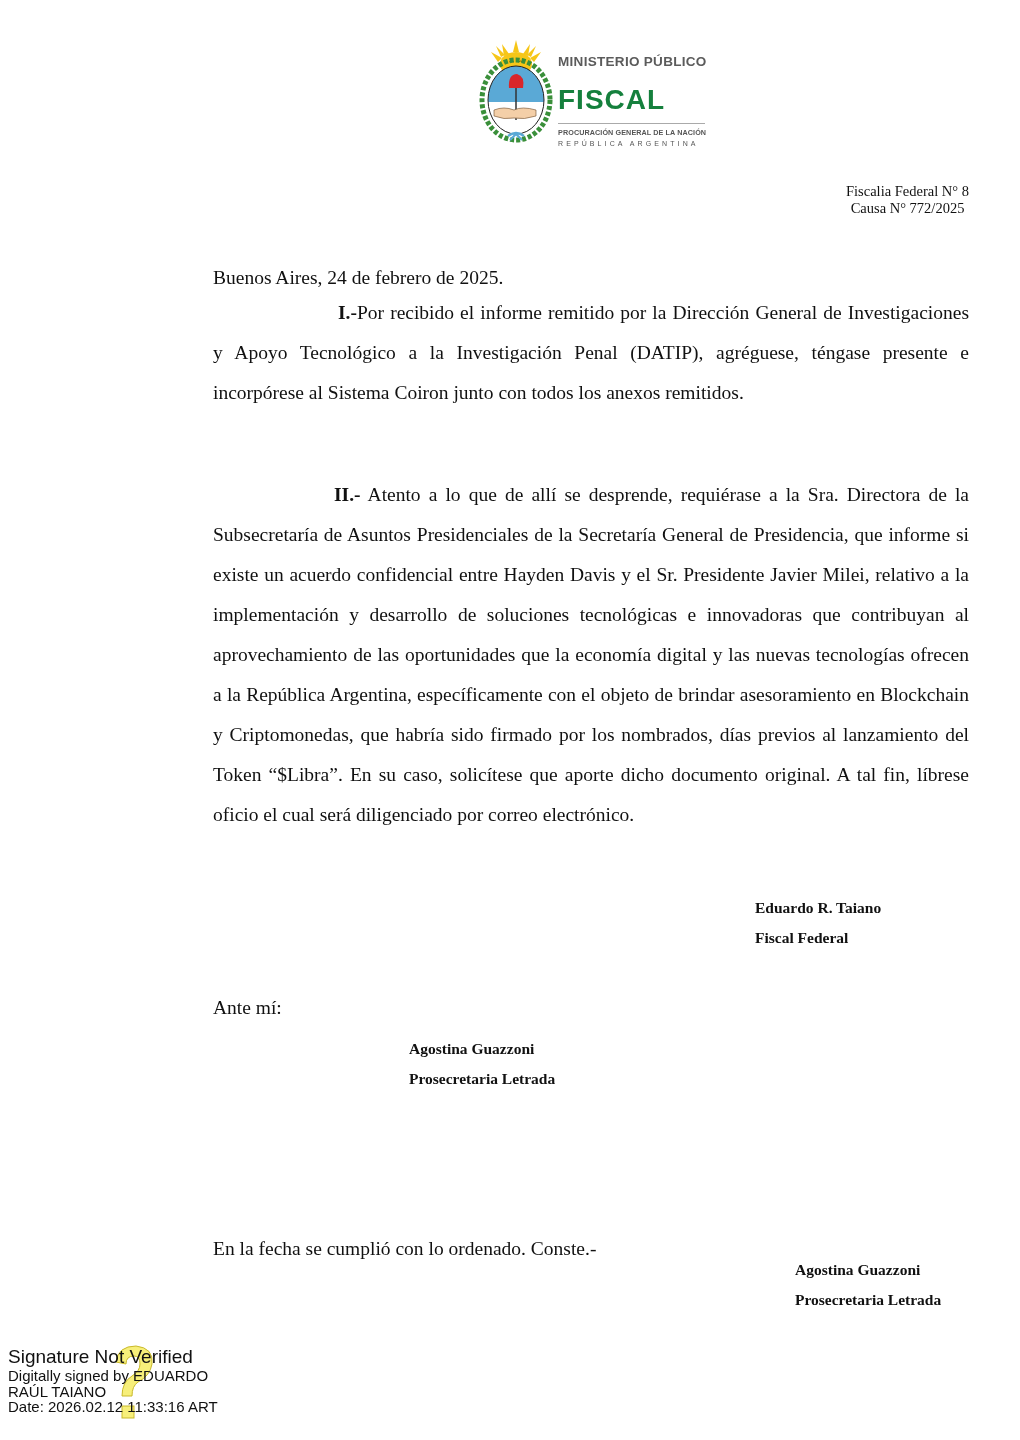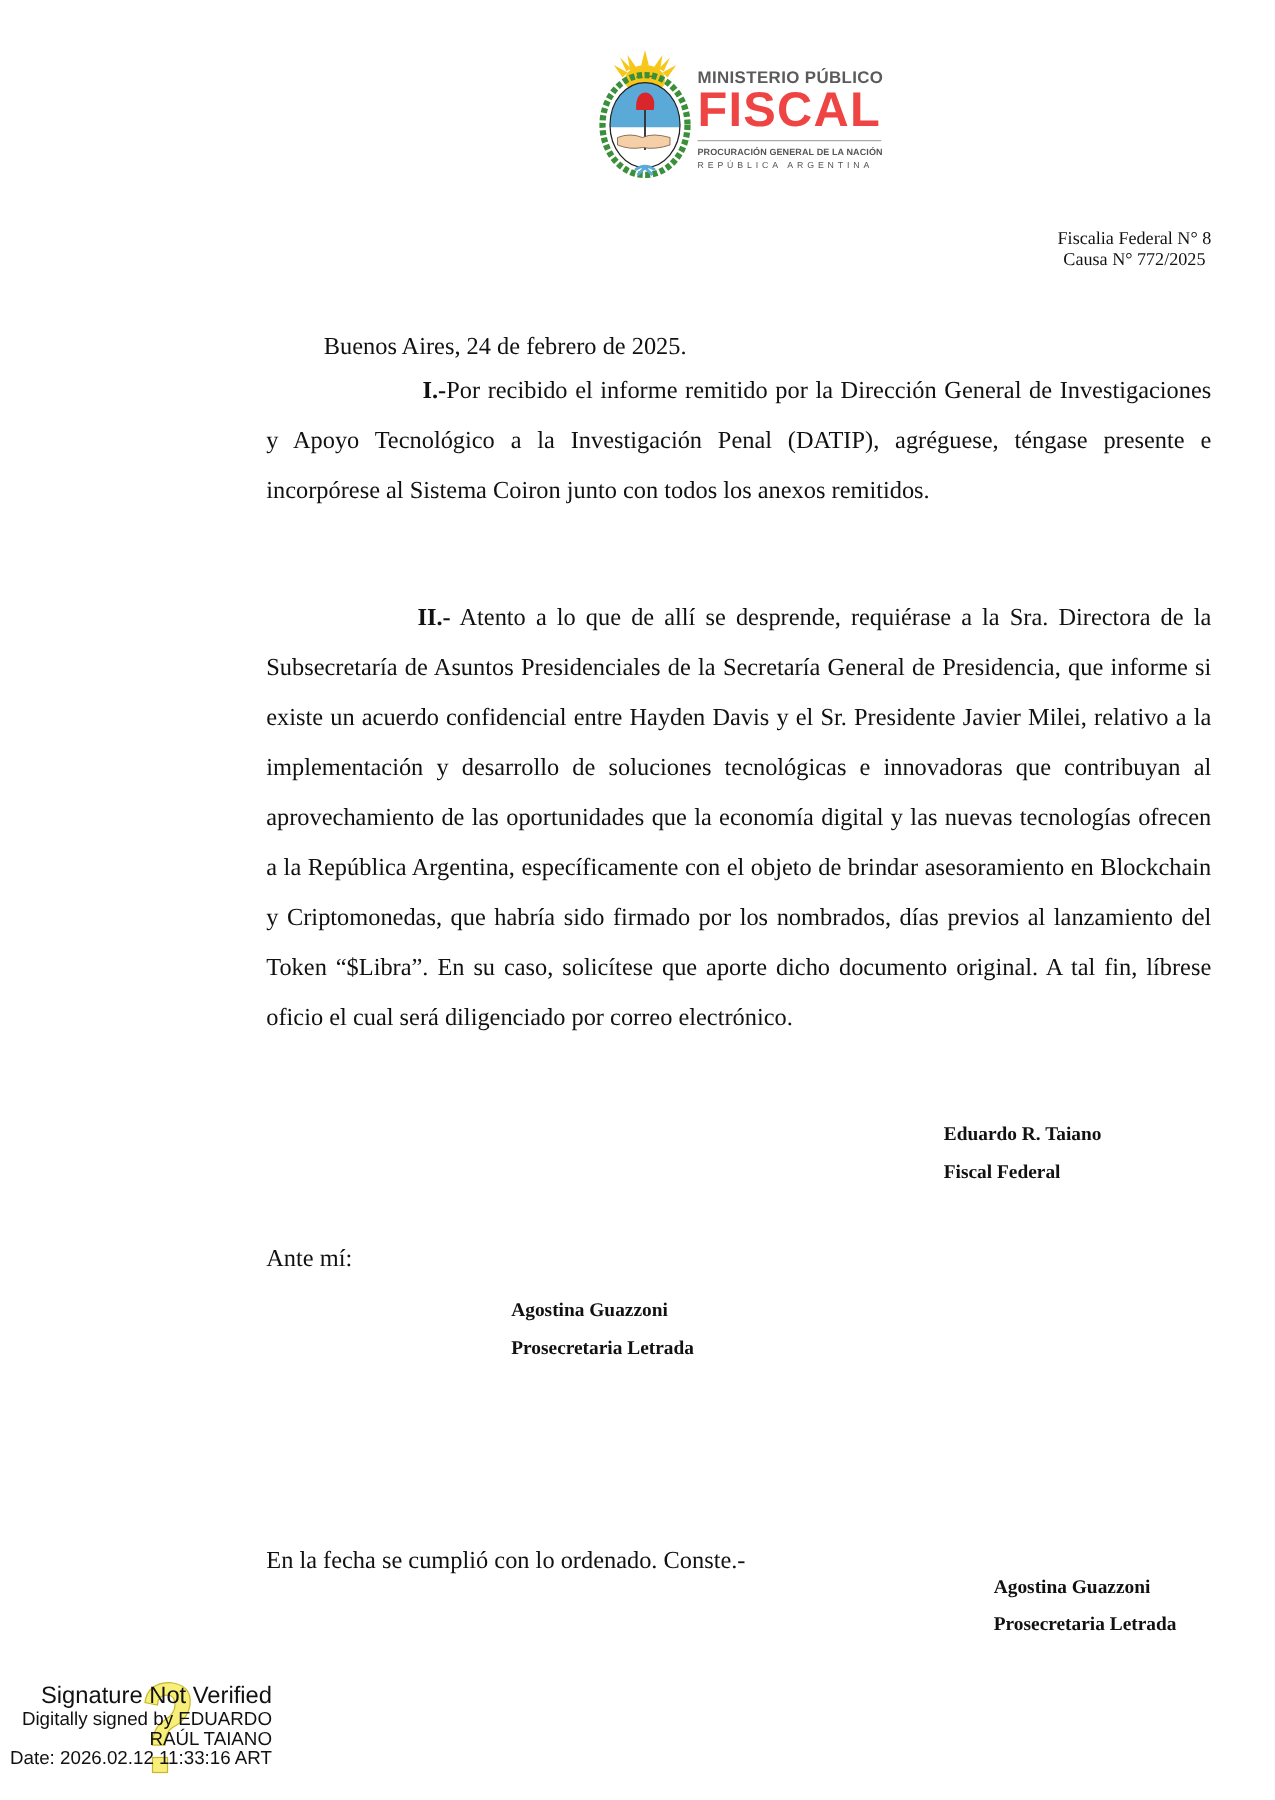--- a/index.html
+++ b/index.html
@@ -1,39 +1,39 @@
 <!DOCTYPE html>
 <html><head>
 <meta charset="utf-8">
 <style>
   html, body { margin:0; padding:0; background:#ffffff; }
   body { width:1020px; height:1440px; position:relative; overflow:hidden; font-family:"Liberation Serif", serif; color:#111; }
   .abs { position:absolute; }
   .logo-text { left:558px; top:54px; font-family:"Liberation Sans", sans-serif; color:#555; }
   .mp { font-size:13.5px; font-weight:bold; letter-spacing:0.3px; color:#5b5b5b; }
-  .fiscal { font-size:39px; font-weight:bold; letter-spacing:1px; color:#ef4444; line-height:36px; margin-top:2px; }
+  .fiscal { font-size:28px; font-weight:bold; letter-spacing:1px; color:#15803d; line-height:36px; margin-top:13px; }
   .rule { width:147px; height:1px; background:#aaa; margin:5px 0 4px 0; }
   .proc { font-size:7.2px; font-weight:bold; color:#555; letter-spacing:0.1px; }
   .rep { font-size:7px; color:#555; letter-spacing:3.1px; margin-top:3px; }
 
   .ref { right:51px; top:183px; text-align:center; font-size:14.5px; line-height:17px; }
   .body-text { left:213px; width:756px; font-size:19.5px; line-height:40px; text-align:justify; }
-  .date { top:258px;margin-left:46px; }
+  .date { top:258px; }
   .p1 { top:293px; }
   .p2 { top:475px; }
   .indent { display:inline-block; width:125px; }
   .indent2 { display:inline-block; width:121px; }
   .sig { font-weight:bold; font-size:15.5px; line-height:30px; }
   .sig1 { left:755px; top:893px; width:160px; }
   .ante { left:213px; top:997px; font-size:19.5px; }
   .sig2 { left:409px; top:1034px; text-align:left; }
   .conste { left:213px; top:1218px; font-size:19.5px;margin-top:20px; }
   .sig3 { left:795px; top:1255px; width:180px; }
 
-  .stamp { left:8px; top:1346px; font-family:"Liberation Sans", sans-serif; color:#111;text-align:right; }
+  .stamp { left:8px; top:1346px; font-family:"Liberation Sans", sans-serif; color:#111; }
   .stamp .t1 { font-size:19px; line-height:22px; }
   .stamp .t2 { font-size:15px; line-height:15.5px; }
   .qmark { left:108px; top:1344px; width:48px; height:80px; }
 </style>
 </head>
 <body>
 
 <svg class="abs" style="left:476px;top:38px;" width="80" height="108" viewBox="0 0 80 108">
 
   <g fill="#f6c618">

